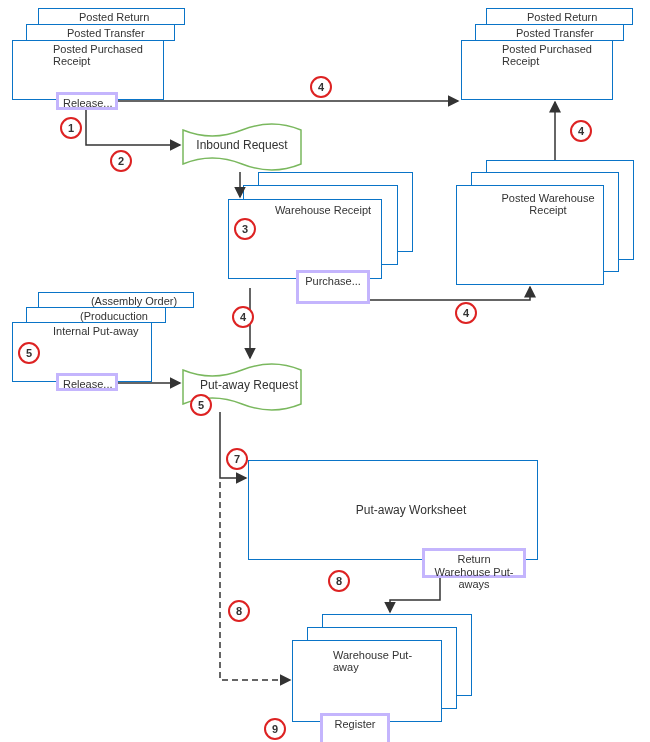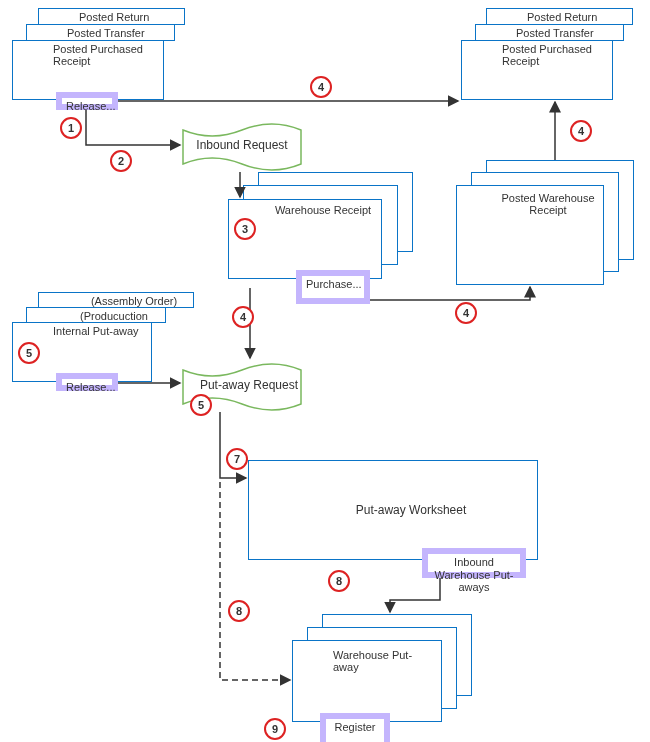--- a/index.html
+++ b/index.html
@@ -30,21 +30,21 @@
   .box .label.centered {
     top: 50%;
     left: 0;
     right: 0;
     transform: translateY(-50%);
     text-align: center;
     font-size: 12px;
   }
   .subbox {
     position: absolute;
-    border: 6px solid #c4b5fd;
+    border: 3px solid #c4b5fd;
     background: #fff;
     box-sizing: border-box;
     font-size: 11px;
     text-align: center;
     padding: 2px 4px;
     line-height: 1.15;
   }
   .badge {
     position: absolute;
     width: 18px;
@@ -127,21 +127,21 @@
 <div class="subbox" style="left:56px; top:373px; width:62px; height:18px;">Release...</div>
 
 <svg class="flow" style="left:182px; top:360px; width:120px; height:55px;">
   <path class="green-doc" d="M1 10 Q 30 22 60 10 Q 90 -2 119 10 L119 44 Q 90 56 60 44 Q 30 32 1 44 Z"></path>
 </svg>
 <div class="green-label" style="left:186px; top:378px; width:112px;text-align:right;">Put-away Request</div>
 
 <div class="box" style="left:248px; top:460px; width:290px; height:100px;">
   <span class="label centered">Put-away Worksheet</span>
 </div>
-<div class="subbox" style="left:422px; top:548px; width:104px; height:30px;">Inbound Warehouse Put-aways</div>
+<div class="subbox" style="left:422px; top:548px; width:104px; height:30px;">Return Warehouse Put-aways</div>
 
 <div class="box" style="left:322px; top:614px; width:150px; height:82px;"></div>
 <div class="box" style="left:307px; top:627px; width:150px; height:82px;"></div>
 <div class="box" style="left:292px; top:640px; width:150px; height:82px;">
   <span class="label" style="text-align:left; top:8px;">Warehouse Put-away</span>
 </div>
 <div class="subbox" style="left:320px; top:713px; width:70px; height:36px;">Register</div>
 
 <svg class="flow" style="left:0; top:0; width:650px; height:742px;">
   <defs>

